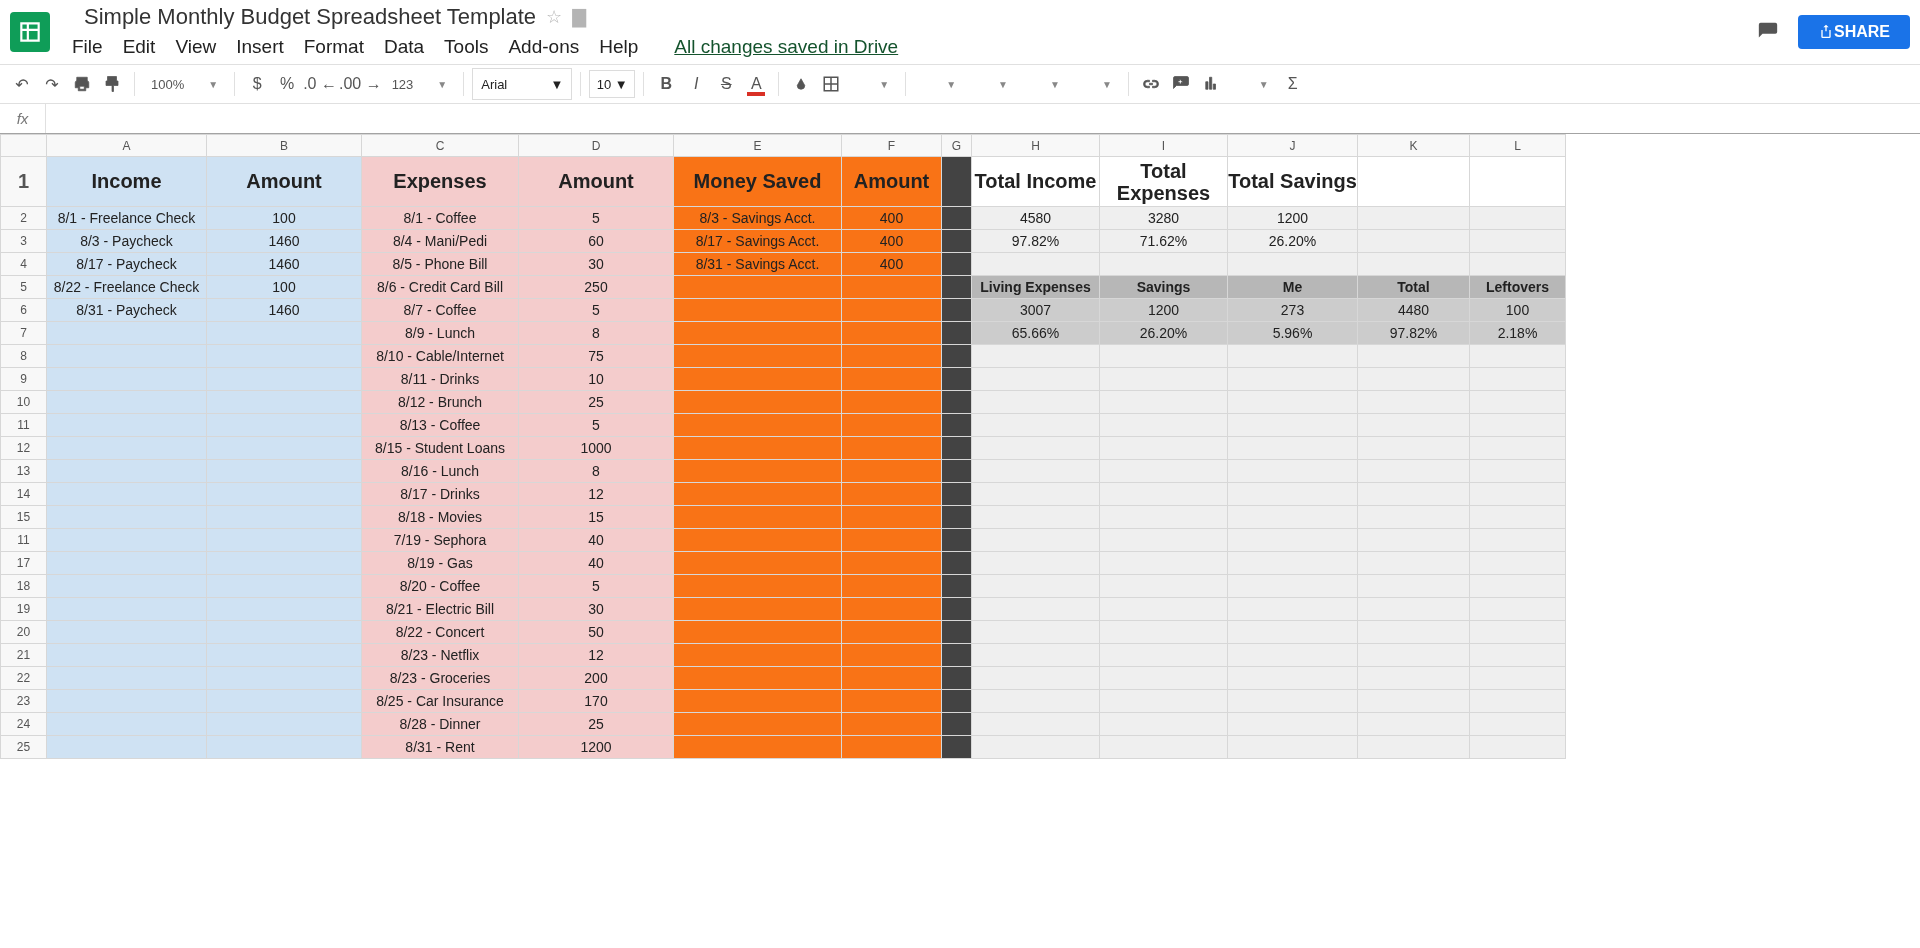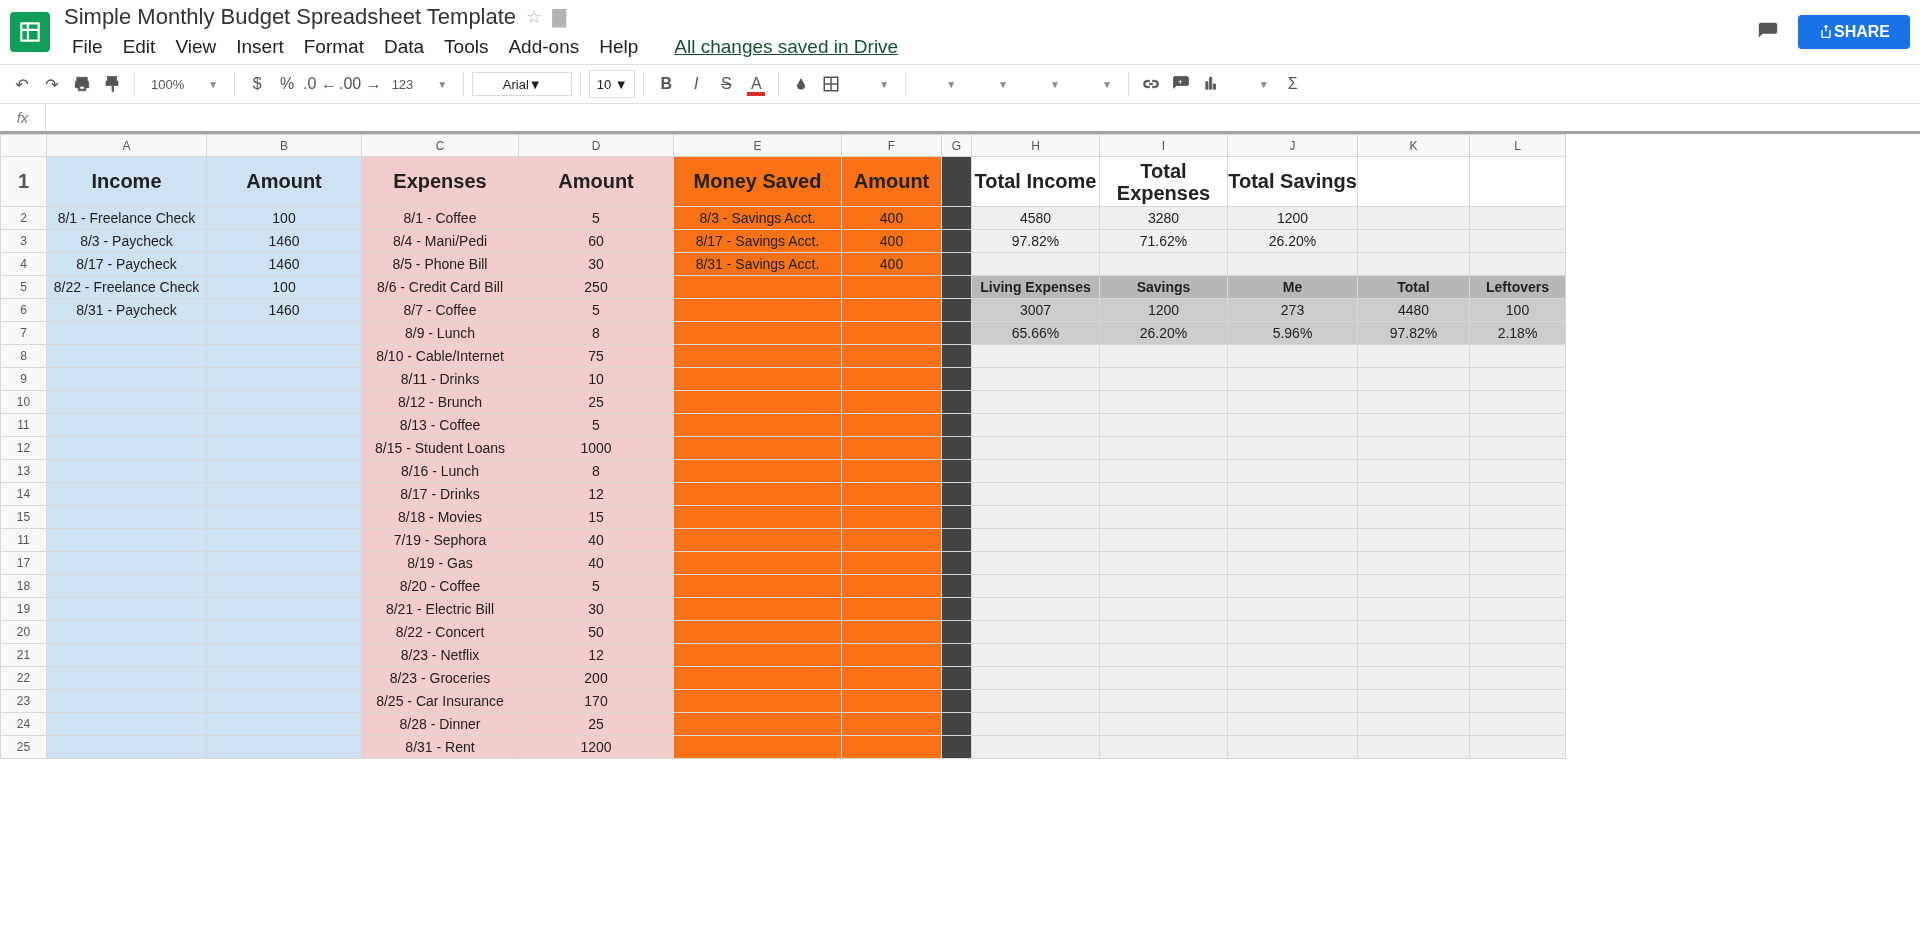--- a/index.html
+++ b/index.html
@@ -4,44 +4,44 @@
 <style>
 * { margin:0; padding:0; box-sizing:border-box; }
 body { font-family: Arial, sans-serif; font-size:13px; color:#222; background:#fff; overflow:hidden; }
 
 
 .titlebar { display:flex; align-items:center; padding:6px 10px; height:64px; }
 .app-icon { width:40px; height:40px; background:#0f9d58; border-radius:4px; display:flex; align-items:center; justify-content:center; margin-right:14px; }
 .app-icon svg { width:26px; height:26px; fill:#fff; }
 .title-block { display:flex; flex-direction:column; }
 .doc-title { font-size:22px; color:#333; }
-.title-row { display:flex; align-items:center; gap:10px; }
+.title-row { display:flex; align-items:center; gap:10px;margin-left:20px; }
 .star-icon, .folder-icon { color:#777; font-size:18px; opacity:.55; }
 .menubar { display:flex; gap:4px; margin-top:4px; font-size:19px; color:#222; align-items:center; }
 .menubar > span { padding:2px 8px; }
 .saved { color:#14532d; text-decoration:underline; margin-left:16px; }
 .title-spacer { flex:1; }
 .comment-btn { width:36px; height:36px; border-radius:4px; display:flex; align-items:center; justify-content:center; color:#555; font-size:22px; margin-right:12px; }
 .share-btn { background:#1a73e8; color:#fff; border-radius:4px; padding:8px 20px; font-size:16px; font-weight:600; display:flex; align-items:center; }
 .share-btn svg { width:16px; height:16px; fill:#fff; }
 
 
 .toolbar { display:flex; align-items:center; height:40px; border-top:1px solid #e0e0e0; border-bottom:1px solid #e0e0e0; padding:0 8px; gap:2px; }
 .tsep { width:1px; height:24px; background:#e0e0e0; margin:0 6px; }
 .tbtn { min-width:28px; height:28px; display:flex; align-items:center; justify-content:center; color:#555; font-size:16px; }
 .tdrop { display:flex; align-items:center; gap:24px; padding:0 8px; height:28px; color:#555; }
 .tdrop .caret { font-size:10px; color:#888; }
-.font-box { width:100px; border:1px solid #dcdcdc; height:24px; display:flex; align-items:center; padding:0 8px; justify-content:center; }
+.font-box { width:100px; border:1px solid #dcdcdc; height:32px; display:flex; align-items:center; padding:0 8px; justify-content:space-between; }
 .size-box { width:46px; border:1px solid #dcdcdc; height:28px; display:flex; align-items:center; justify-content:center; }
 .text-color { position:relative; }
 .text-color::after { content:""; position:absolute; bottom:2px; left:5px; right:5px; height:4px; background:#d93025; }
 .tbtn svg { width:18px; height:18px; fill:#555; stroke:#555; }
 
 
-.formula-bar { display:flex; align-items:center; height:30px; border-bottom:3px solid #a3a3a3; }
+.formula-bar { display:flex; align-items:center; height:30px; border-bottom:1px solid #a3a3a3; }
 .fx { width:46px; text-align:center; font-style:italic; color:#777; border-right:1px solid #e0e0e0; height:100%; display:flex; align-items:center; justify-content:center; font-size:15px; }
 .fx-input { flex:1; height:100%; padding:0 8px; }
 
 
 .sheet-wrap { overflow:auto; height:calc(948px - 64px - 40px - 30px); }
 table.sheet { border-collapse:collapse; table-layout:fixed; }
 .sheet th, .sheet td { border:1px solid #d7d7d7; height:23px; font-size:14px; text-align:center; white-space:nowrap; overflow:hidden; }
 .sheet thead th { background:#f8f8f8; color:#555; font-weight:400; font-size:12px; height:22px; }
 .sheet .rowhead { background:#f8f8f8; color:#555; font-size:12px; width:46px; }
 .corner { width:46px; background:#f8f8f8; }

